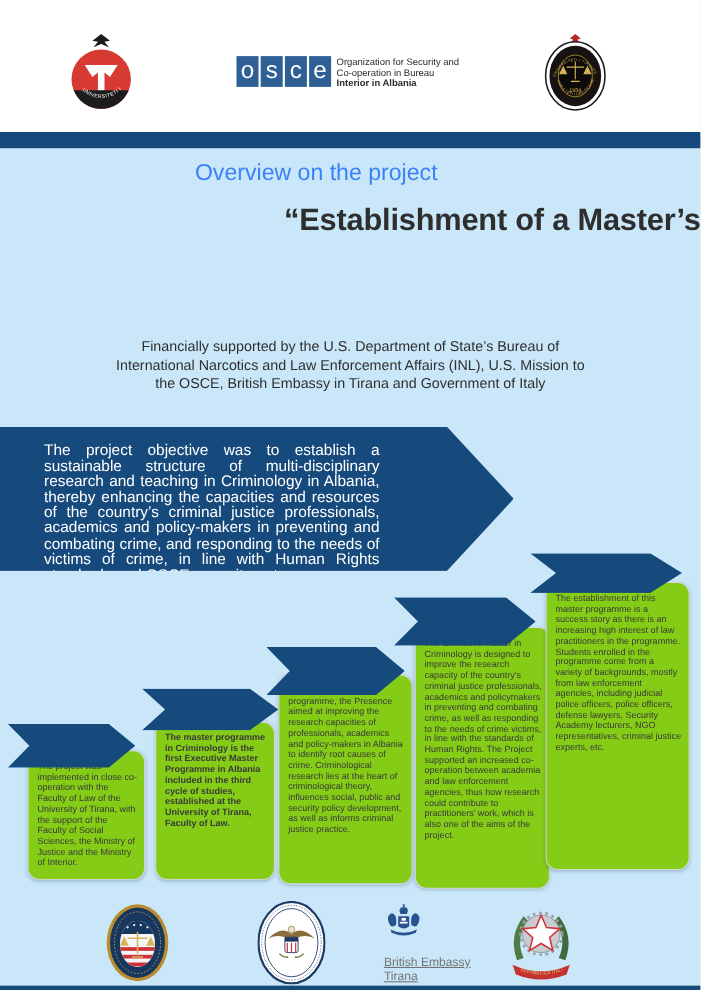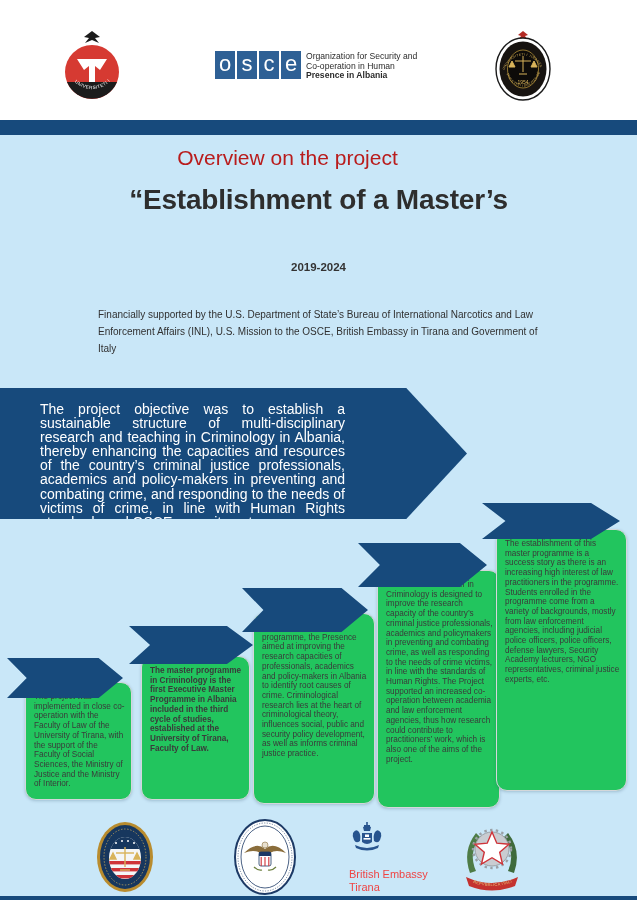--- a/index.html
+++ b/index.html
@@ -14,51 +14,51 @@
   .osce-block{width:20px;height:28px;background:#2e6095;color:#ffffff;
               font-size:22px;line-height:26px;text-align:center;font-weight:400;}
   .osce-text{margin-left:5px;padding-top:1px;font-size:8.6px;line-height:9.6px;color:#2b2b2b;}
   .osce-text .b{font-weight:bold;}
   .law-seal{left:494px;top:30px;width:58px;height:74px;}
   
   .bar-top{left:0;top:120px;width:637px;height:15px;background:#174a7c;}
   .bg-light{left:0;top:135px;width:637px;height:761px;background:#c9e7f8;}
   .bar-bottom{left:0;top:896px;width:637px;height:4px;background:#174a7c;}
   
-  .kicker{left:0;top:146px;width:575px;text-align:center;font-size:21px;font-weight:400;color:#b91c1c;}
-  .big-title{left:0;top:182px;width:637px;text-align:center;font-size:28px;line-height:35px;
+  .kicker{left:0;top:146px;width:575px;text-align:center;font-size:21px;font-weight:400;color:#3b82f6;}
+  .big-title{left:0;top:182px;width:637px;text-align:right;font-size:28px;line-height:35px;
              font-weight:bold;color:#2e2e2e;letter-spacing:-0.2px;}
   .period{left:0;top:261px;width:637px;text-align:center;font-size:11.5px;font-weight:bold;color:#333;}
   .implemented{left:0;top:276px;width:637px;text-align:center;font-size:13.5px;color:#333;}
-  .funding{left:98px;top:306px;width:441px;text-align:left;font-size:10px;line-height:17.2px;color:#303030;}
+  .funding{left:98px;top:306px;width:441px;text-align:center;font-size:13px;line-height:17.2px;color:#303030;}
   
   .objective{left:0;top:388px;width:467px;height:131px;background:#174a7c;
              clip-path:polygon(0 0,87% 0,100% 50%,87% 100%,0 100%);}
   .objective p{margin:0;padding:14px 122px 0 40px;color:#ffffff;font-size:14px;
                line-height:14.1px;text-align:justify;}
   
   .banner{background:#174a7c;clip-path:polygon(0 0,79% 0,100% 50%,79% 100%,0 100%,17% 50%);}
   .b1{left:7px;  top:658px;width:116px;height:40px;}
   .b2{left:129px;top:626px;width:124px;height:38px;}
   .b3{left:242px;top:588px;width:126px;height:44px;}
   .b4{left:358px;top:543px;width:129px;height:44px;}
   .b5{left:482px;top:503px;width:138px;height:36px;}
-  .step-box{background:#22c55e;border:1px solid #d4d7da;border-radius:11px;
+  .step-box{background:#84cc16;border:1px solid #d4d7da;border-radius:11px;
             box-shadow:0 1px 3px rgba(40,70,100,.25);color:#3a3a3a;
             font-size:8.2px;line-height:9.7px;}
   .step-box p{margin:0;padding:9px 6px 0 8px;}
   .s1{left:25px; top:682px;width:105px;height:116px;}
   .s2{left:141px;top:656px;width:107px;height:142px;font-weight:bold;}
   .s3{left:253px;top:613px;width:120px;height:189px;}
   .s4{left:377px;top:570px;width:121px;height:236px;}
   .s5{left:496px;top:529px;width:129px;height:260px;}
   
   .inl-seal{left:96px;top:821px;width:58px;height:72px;}
   .us-seal{left:234px;top:819px;width:62px;height:76px;}
-  .uk-block{left:349px;top:821px;width:80px;height:66px;color:#ef4444;}
+  .uk-block{left:349px;top:821px;width:80px;height:66px;color:#737373;text-decoration:underline;}
   .uk-crest{width:36px;height:40px;}
   .uk-text{font-size:11px;line-height:12.5px;margin-top:3px;}
   .it-emblem{left:458px;top:819px;width:68px;height:76px;}
 </style>
 </head>
 <body>
 
 <div class="page">
 
   <div class="abs header">
@@ -76,22 +76,22 @@
 
     <div class="abs osce-logo">
       <div class="osce-blocks">
         <div class="osce-block">o</div>
         <div class="osce-block">s</div>
         <div class="osce-block">c</div>
         <div class="osce-block">e</div>
       </div>
       <div class="osce-text">
         <div>Organization for Security and</div>
-        <div>Co-operation in Human</div>
-        <div class="b">Presence in Albania</div>
+        <div>Co-operation in Bureau</div>
+        <div class="b">Interior in Albania</div>
       </div>
     </div>
 
     <svg class="abs law-seal" viewBox="0 0 58 74">
       <path d="M29 1 l-5 4 l3 1 l-2 3 l4 -1 l4 1 l-2 -3 l3 -1 z" fill="#b42a24"></path>
       <ellipse cx="29" cy="39" rx="27" ry="31" fill="#ffffff" stroke="#1a1a1a" stroke-width="1.4"></ellipse>
       <ellipse cx="29" cy="39" rx="23.5" ry="27.5" fill="#171310"></ellipse>
       <ellipse cx="29" cy="39" rx="15.5" ry="19" fill="#0d0b09" stroke="#c9a23f" stroke-width="0.7"></ellipse>
       <path id="lawTop" d="M10 42 A 20 24 0 0 1 48 42" fill="none"></path>
       <path id="lawBot" d="M12 42 A 18 22 0 0 0 46 42" fill="none"></path>
@@ -112,21 +112,20 @@
     </svg>
   </div>
 
   <div class="abs bar-top"></div>
   <div class="abs bg-light"></div>
 
   <div class="abs kicker">Overview on the project</div>
   <div class="abs big-title">
     <div>“Establishment of a Master’s</div>
   </div>
-  <div class="abs period">2019-2024</div>
   <div class="abs funding">Financially supported by the U.S. Department of State’s Bureau of International Narcotics and Law Enforcement Affairs (INL), U.S. Mission to the OSCE, British Embassy in Tirana and Government of Italy</div>
 
   <div class="abs objective">
     <p>The project objective was to establish a sustainable structure of multi-disciplinary research and teaching in Criminology in Albania, thereby enhancing the capacities and resources of the country’s criminal justice professionals, academics and policy-makers in preventing and combating crime, and responding to the needs of victims of crime, in line with Human Rights standards and OSCE commitments.</p>
   </div>
 
   <div class="abs step-box s1">
       <p>The project was implemented in close co-operation with the Faculty of Law of the University of Tirana, with the support of the Faculty of Social Sciences, the Ministry of Justice and the Ministry of Interior.</p>
     </div>
   <div class="abs step-box s2">

